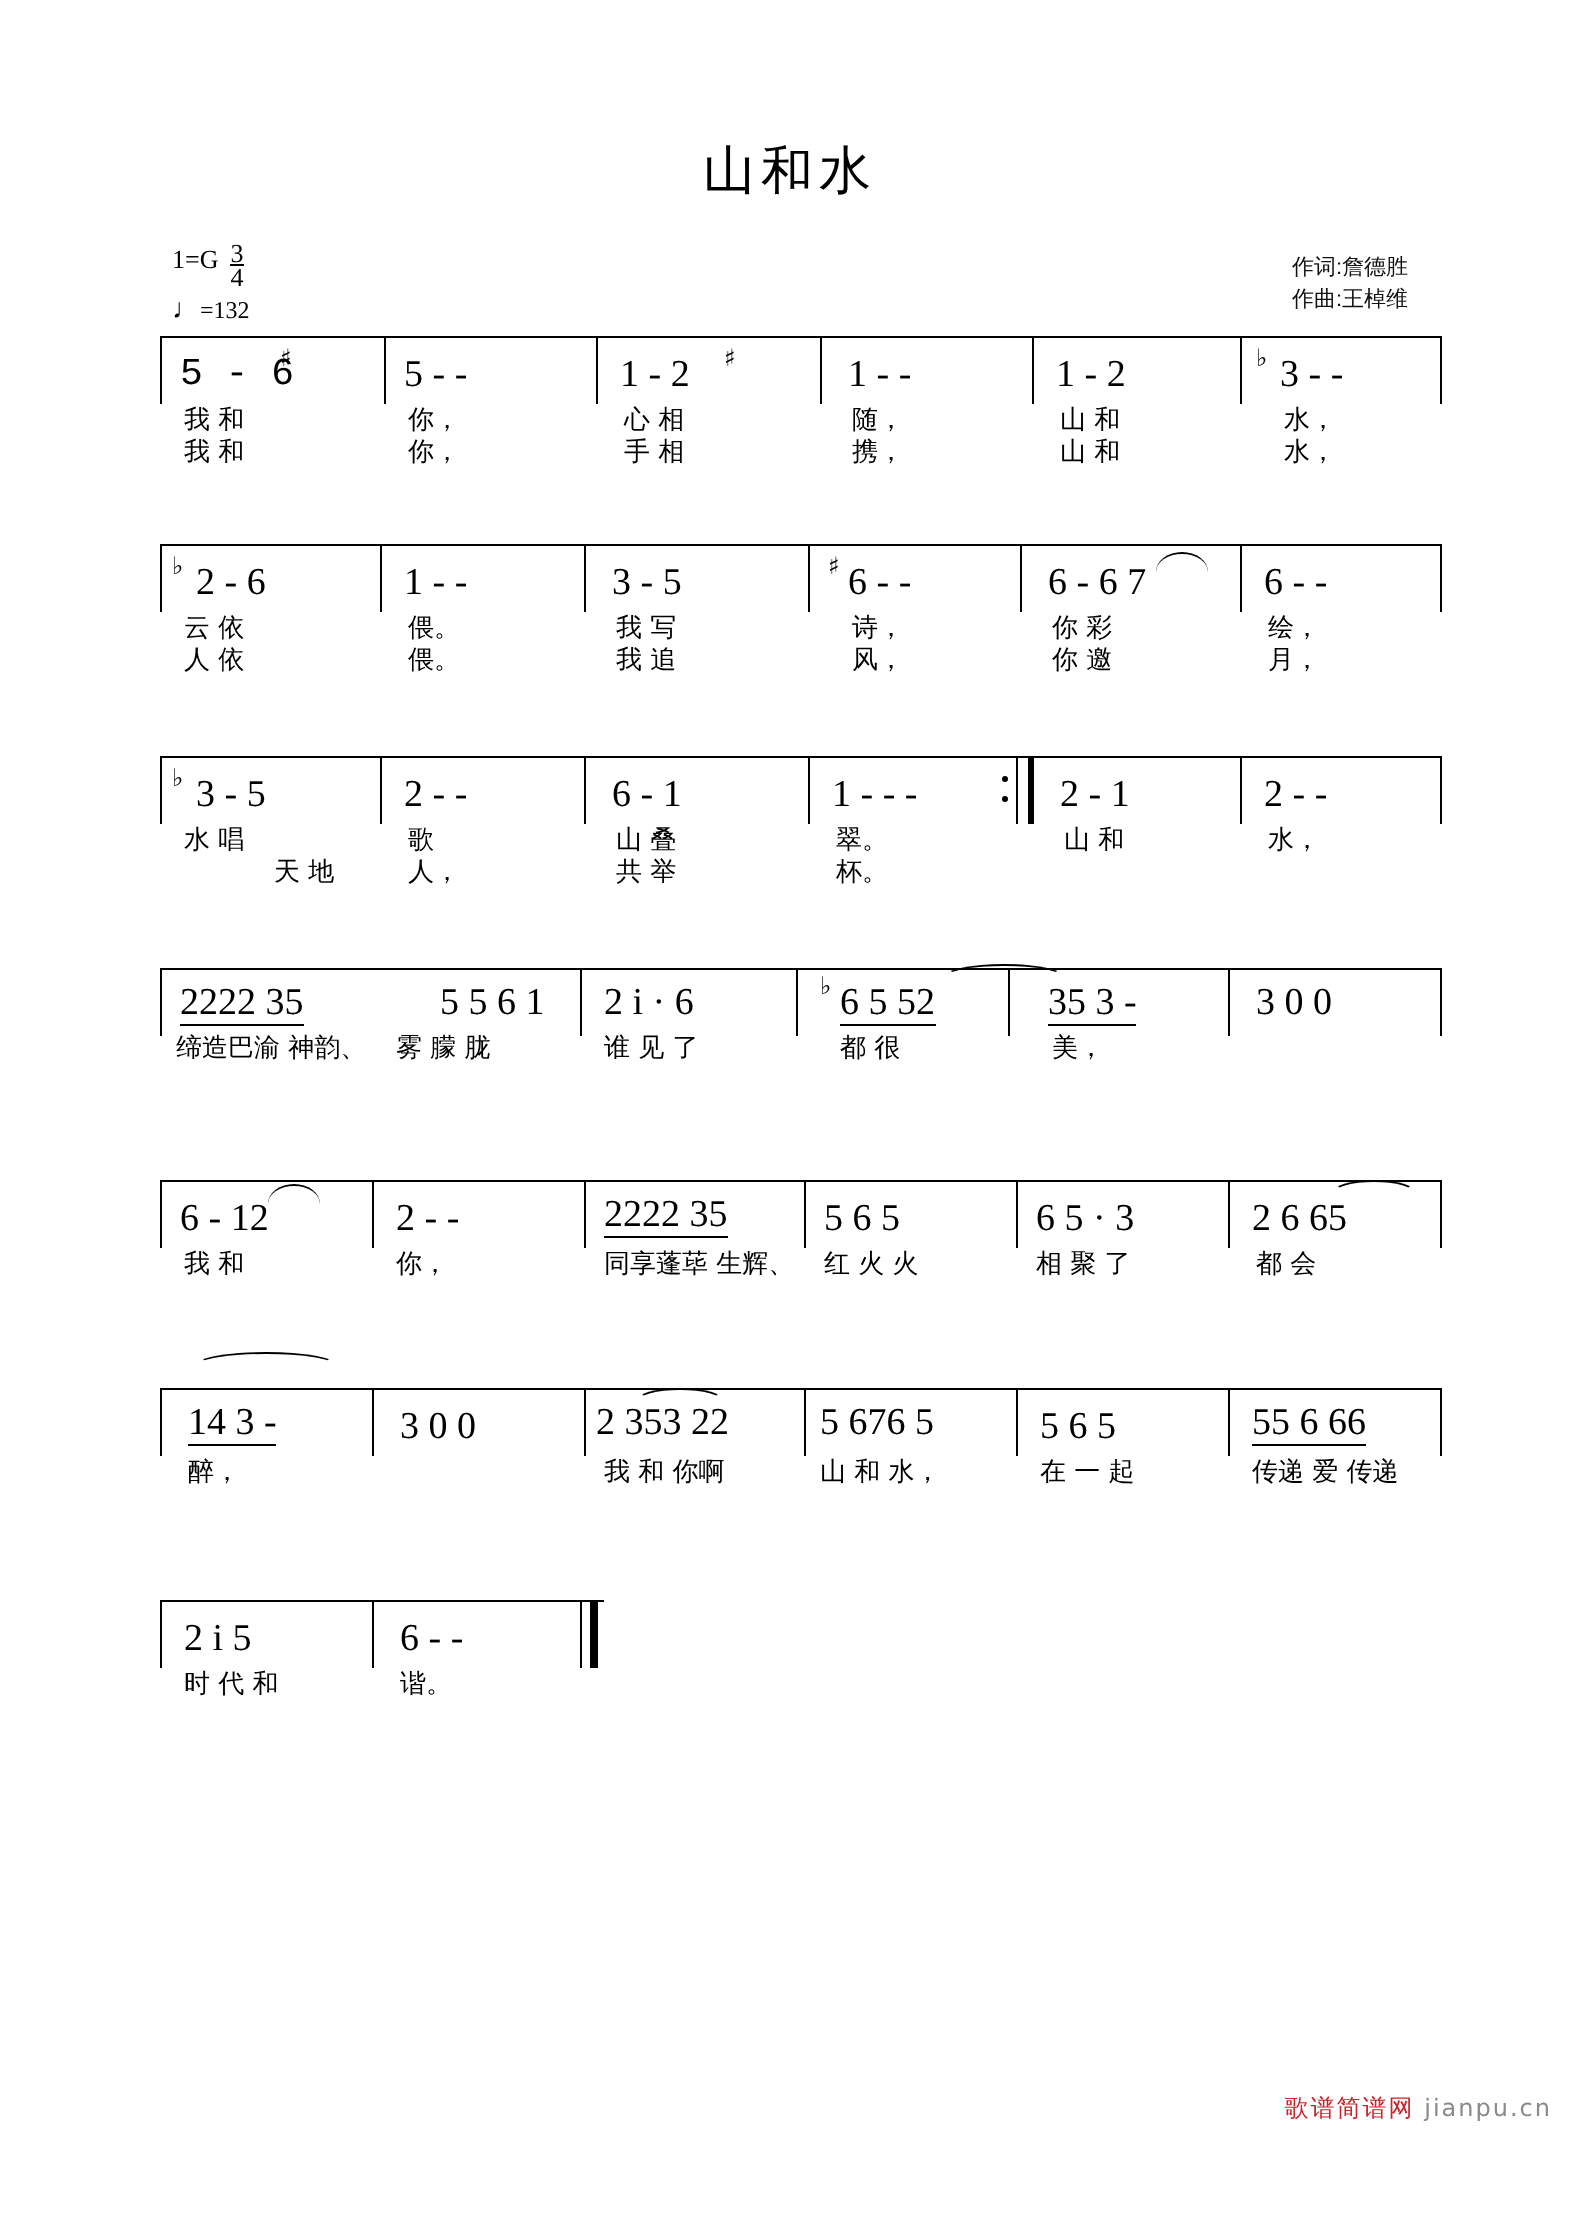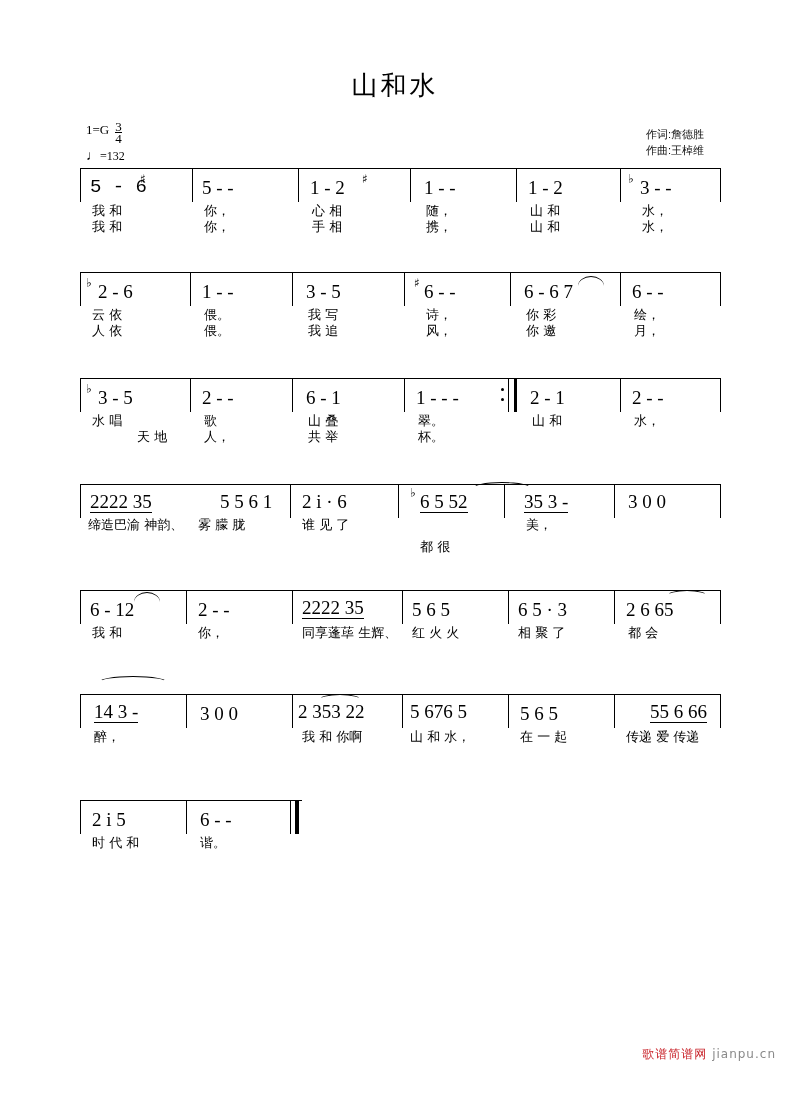--- a/index.html
+++ b/index.html
@@ -217,21 +217,21 @@
     <div class="note" style="left:222px;top:8px;">2 i · 6</div>
     <div class="accidental" style="left:330px;top:2px;">♭</div>
     <div class="note underline1" style="left:340px;top:8px;">6 5 52</div>
     <div class="slur" style="left:392px;top:-2px;width:58px;"></div>
     <div class="note underline1" style="left:444px;top:8px;">35 3 -</div>
     <div class="note" style="left:548px;top:8px;">3 0 0</div>
 
     <div class="lyric" style="left:8px;top:34px;">缔造巴渝 神韵、</div>
     <div class="lyric" style="left:118px;top:34px;">雾 朦 胧</div>
     <div class="lyric" style="left:222px;top:34px;">谁 见    了</div>
-    <div class="lyric" style="left:340px;top:34px;margin-top:22px;">都   很</div>
+    <div class="lyric" style="left:340px;top:34px;">都   很</div>
     <div class="lyric" style="left:446px;top:34px;">美，</div>
   </div>
 
   <div class="row" style="top:590px;">
     <div class="staffline"></div>
     <div class="bar" style="left:0;top:0;height:34px;"></div>
     <div class="bar" style="left:106px;top:0;height:34px;"></div>
     <div class="bar" style="left:212px;top:0;height:34px;"></div>
     <div class="bar" style="left:322px;top:0;height:34px;"></div>
     <div class="bar" style="left:428px;top:0;height:34px;"></div>
@@ -265,21 +265,21 @@
     <div class="bar" style="left:534px;top:0;height:34px;"></div>
     <div class="bar" style="left:640px;top:0;height:34px;"></div>
 
     <div class="slur" style="left:18px;top:-18px;width:68px;"></div>
     <div class="note underline1" style="left:14px;top:8px;">14 3 -</div>
     <div class="note" style="left:120px;top:10px;">3 0 0</div>
     <div class="slur" style="left:238px;top:0px;width:42px;"></div>
     <div class="note" style="left:218px;top:8px;">2 353 22</div>
     <div class="note" style="left:330px;top:8px;">5 676 5</div>
     <div class="note" style="left:440px;top:10px;">5 6 5</div>
-    <div class="note underline1" style="left:546px;top:8px;margin-left:24px;">55 6 66</div>
+    <div class="note underline1" style="left:546px;top:8px;">55 6 66</div>
 
     <div class="lyric" style="left:14px;top:36px;">醉，</div>
     <div class="lyric" style="left:222px;top:36px;">我 和  你啊</div>
     <div class="lyric" style="left:330px;top:36px;">山 和  水，</div>
     <div class="lyric" style="left:440px;top:36px;">在 一 起</div>
     <div class="lyric" style="left:546px;top:36px;">传递 爱 传递</div>
   </div>
 
   <div class="row" style="top:800px;">
     <div class="staffline" style="width:222px;"></div>

